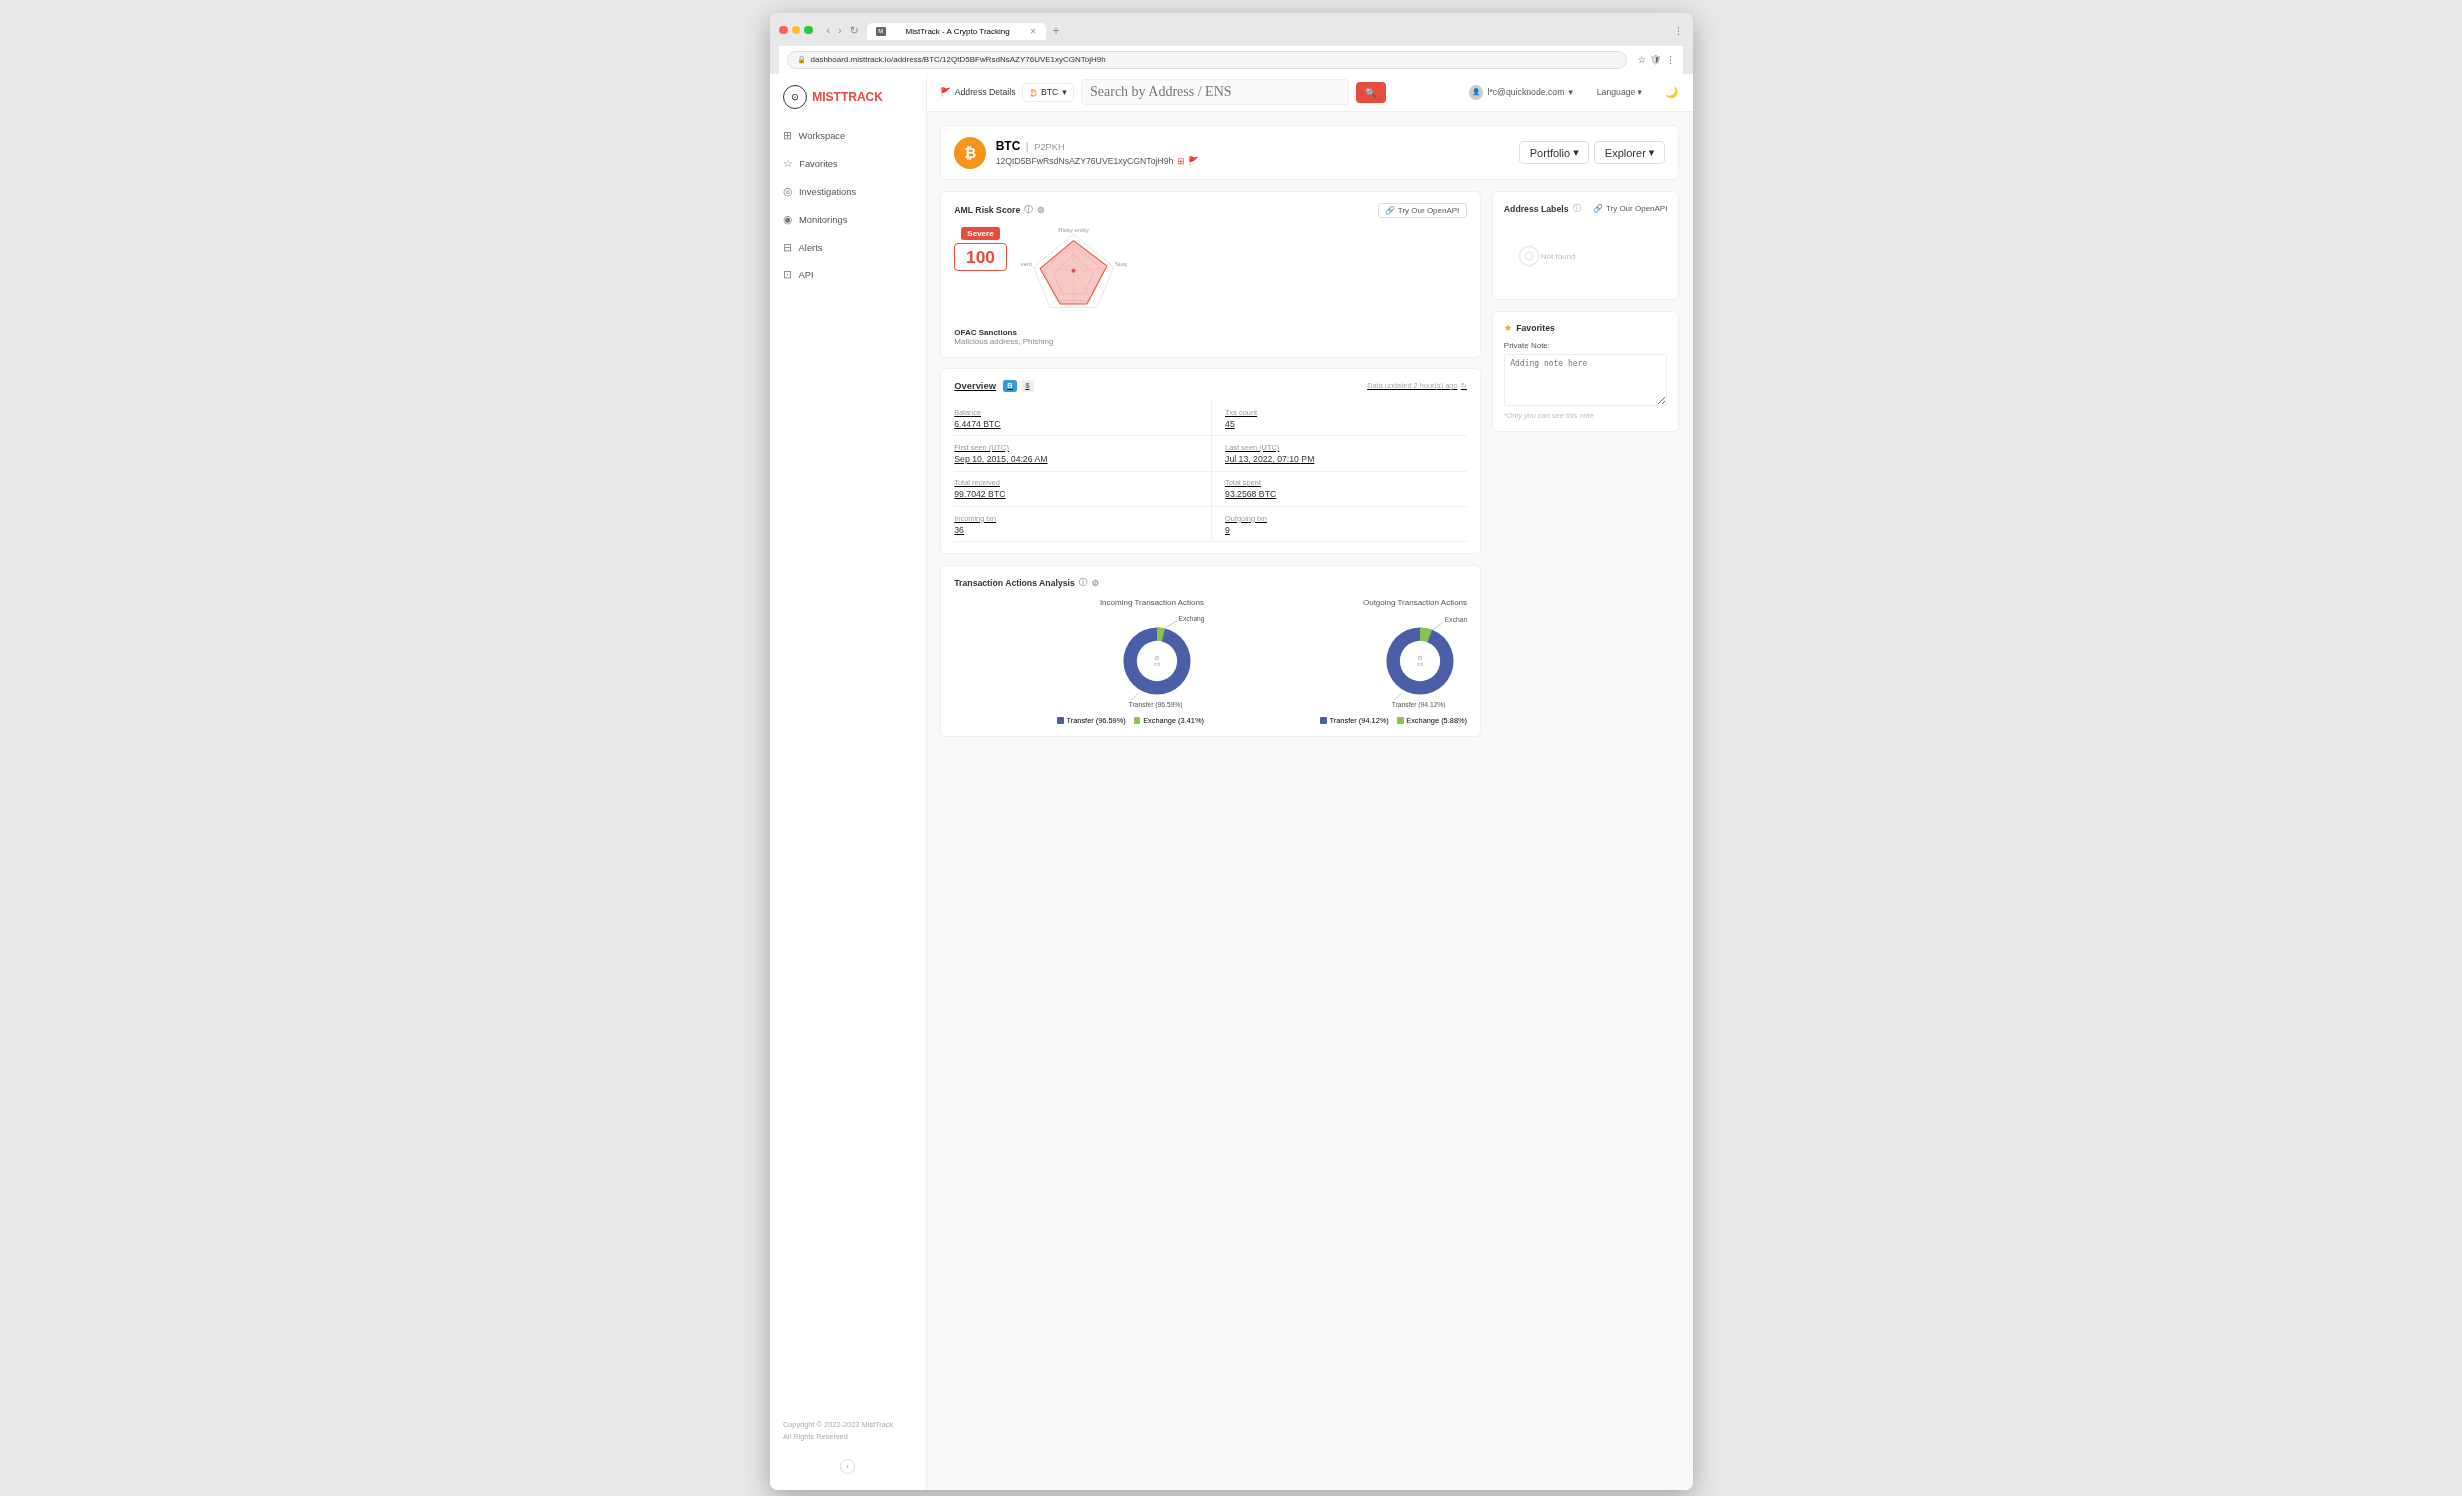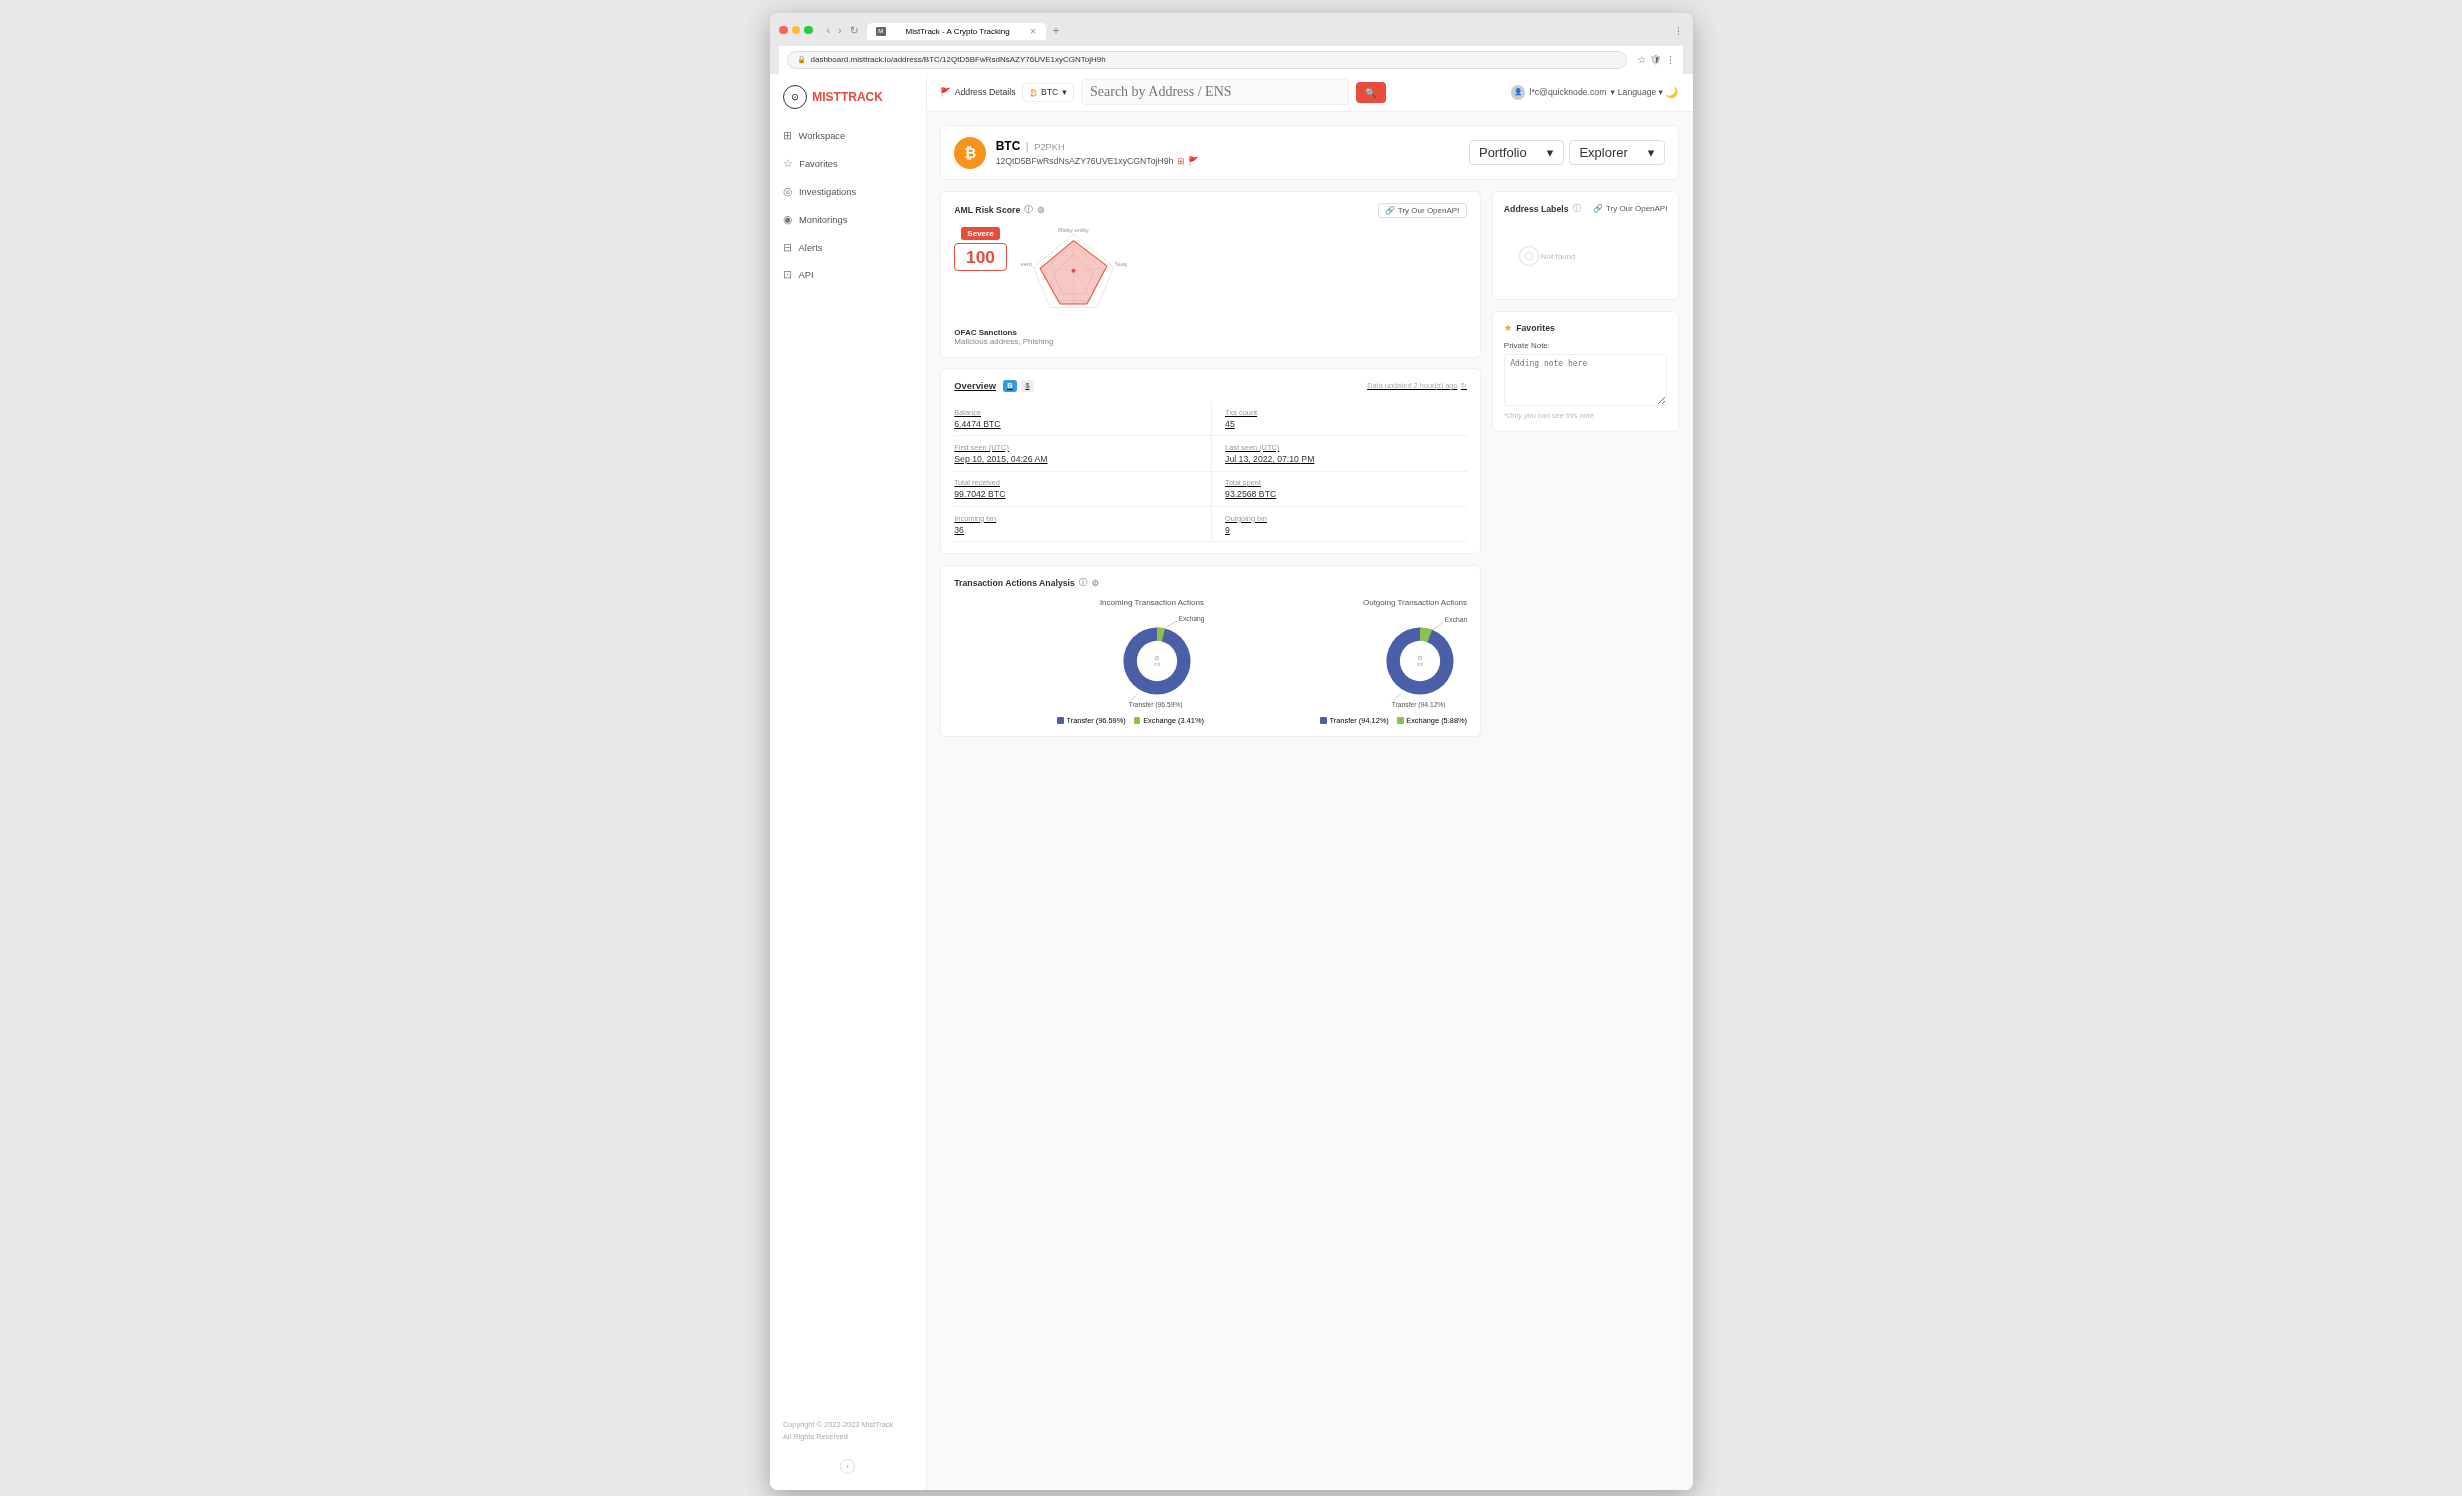--- a/index.html
+++ b/index.html
@@ -205,21 +205,21 @@
       border-radius: 4px;
       padding: 4.7px 9.4px;
       color: #fff;
       cursor: pointer;
       font-size: 9.4px;
     }
     .header-right {
       margin-left: auto;
       display: flex;
       align-items: center;
-      gap: 3px;
+      gap: 24px;
     }
     .user-menu {
       display: flex;
       align-items: center;
       gap: 4px;
       font-size: 8.7px;
       color: #555;
       cursor: pointer;
     }
     .user-avatar { width: 14.7px; height: 14.7px; border-radius: 50%; background: #ccc; font-size: 6.7px; display: flex; align-items: center; justify-content: center; }
@@ -259,25 +259,25 @@
     .address-info h2 { font-size: 12px; font-weight: 700; display: flex; align-items: center; gap: 5.4px; }
     .address-type { color: #999; font-size: 9.4px; font-weight: 400; }
     .address-hash { font-size: 8.7px; color: #555; display: flex; align-items: center; gap: 4px; margin-top: 2.7px; }
     .flag-icon { color: #e74c3c; }
     .action-buttons { margin-left: auto; display: flex; gap: 5.4px; }
     .action-btn {
       border: 0.7px solid #ddd;
       background: #fff;
       border-radius: 4px;
       padding: 4px 9.4px;
-      font-size: 13px;
+      font-size: 11px;
       cursor: pointer;
       display: flex;
       align-items: flex-end;
-      gap: 20px;
+      gap: 3px;
       color: #333;
     }
 
     
     .left-column { display: flex; flex-direction: column; gap: 10.7px; }
 
     
     .aml-card {
       background: #fff;
       border-radius: 5.4px;

